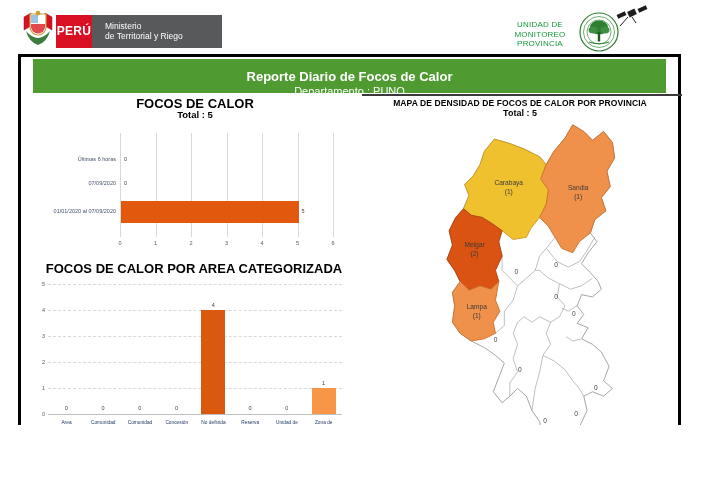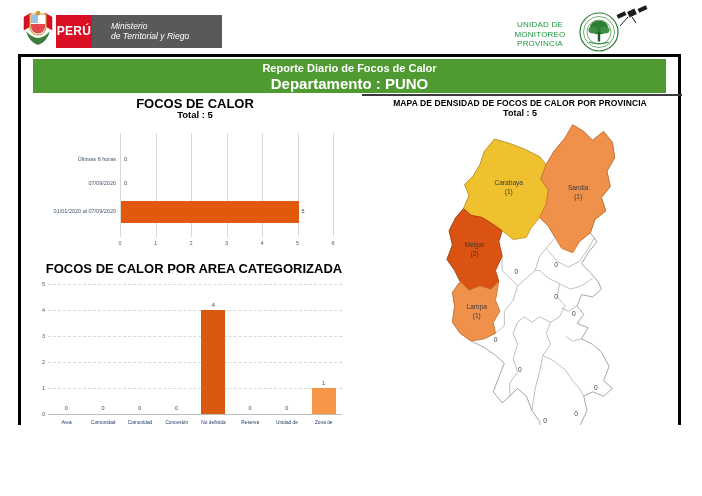--- a/index.html
+++ b/index.html
@@ -7,37 +7,37 @@
   #page { position:relative; width:702px; height:425px; background:#fff;
           font-family:"Liberation Sans", sans-serif; overflow:hidden; }
   .abs { position:absolute; }
 
   
   .coat { left:22px; top:10px; }
   .peru-red { left:56px; top:15px; width:36px; height:33px; background:#D91023;
               color:#fff; font-weight:bold; font-size:12px; line-height:33px;
               text-align:center; letter-spacing:0.3px; }
   .min-gray { left:92px; top:15px; width:130px; height:33px; background:#58595B;
-              color:#fff; font-size:8.5px; line-height:10px; padding:6px 0 0 19px;font-style:italic; }
+              color:#fff; font-size:8.5px; line-height:10px; padding:6px 0 0 13px; }
   .serfor-wrap { left:287px; top:19px; width:150px; }
   .serfor-txt { color:#377E47; font-family:"Liberation Serif", serif; font-weight:bold;
                 font-size:22px; letter-spacing:0.5px; display:inline-block; }
   .serfor-sub { display:inline-block; vertical-align:top; margin-top:5px; margin-left:2px;
                 font-size:3.5px; line-height:4.2px; color:#377E47; }
   .unit-text { left:503px; top:20px; width:74px; text-align:center; font-weight:normal;
                font-size:8px; line-height:9.5px; color:#169A3C; letter-spacing:0.2px; }
   .unit-circle { left:579px; top:12px; }
   .satellite { left:612px; top:3px; }
 
   
   .main-box { left:18px; top:54px; width:663px; height:432px; border:3px solid #000; background:#fff; }
   .banner { left:33px; top:59px; width:633px; height:34px; background:#4F9B31;
             color:#fff; text-align:center; padding-top:2px; }
-  .banner .l1 { font-size:11px; font-weight:bold; line-height:15px; }
-  .banner .l2 { font-size:15px; font-weight:bold; line-height:15px; }
+  .banner .l1 { font-size:13px; font-weight:bold; line-height:15px;margin-top:8px; }
+  .banner .l2 { font-size:11px; font-weight:normal; line-height:15px; }
   .rp-topline { left:362px; top:94px; width:320px; height:2px; background:#3a3a3a; }
 
   
   .c1-title { left:100px; top:98px; width:190px; text-align:center; color:#000; }
   .c1-title .t1, .c2-title .t1 { font-size:13px; font-weight:bold; line-height:11px; }
   .c1-title .t2 { font-size:9.5px; font-weight:bold; line-height:11px; }
   .c2-title { left:38px; top:263px; width:312px; text-align:center; }
   .map-title { left:360px; top:98px; width:320px; text-align:center; }
   .map-title .t1 { font-size:8.5px; font-weight:bold; line-height:10px; letter-spacing:0.1px; }
   .map-title .t2 { font-size:9px; font-weight:bold; line-height:11px; }

